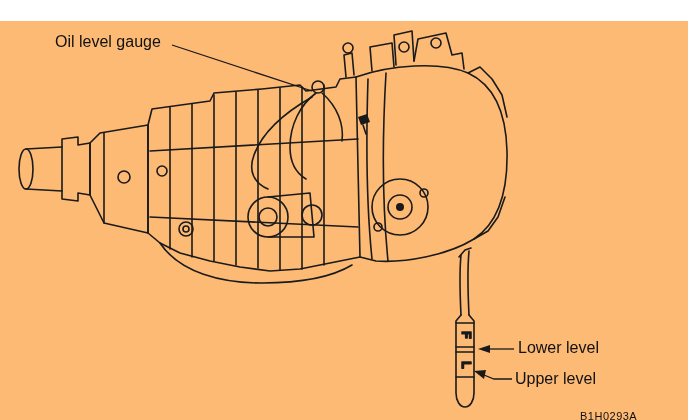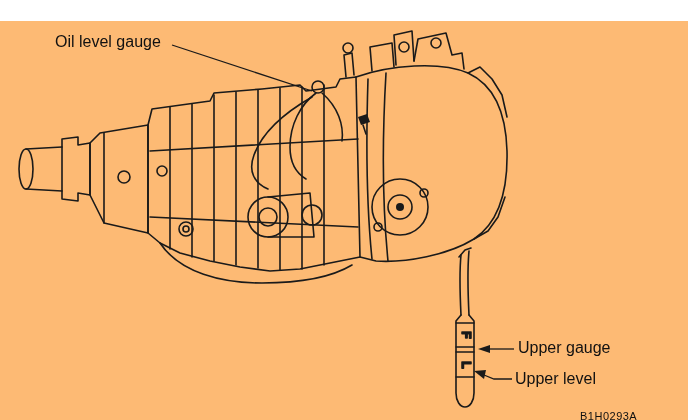--- a/index.html
+++ b/index.html
@@ -152,18 +152,18 @@
       </g>
       <g>
         <polyline points="512,358 494,358 484,354"></polyline>
         <polygon points="474,350 486,349 484,358" fill="#1a1a1a" stroke="none"></polygon>
       </g>
     </g>
   </svg>
 
   <div class="label label-oil">Oil level gauge</div>
 
-  <div class="label label-upper">Upper gauge</div>
+  <div class="label label-upper">Lower level</div>
 
   <div class="label label-lower">Upper level</div>
 
   <div class="label label-code">B1H0293A</div>
 </div>
 
 </body></html>

